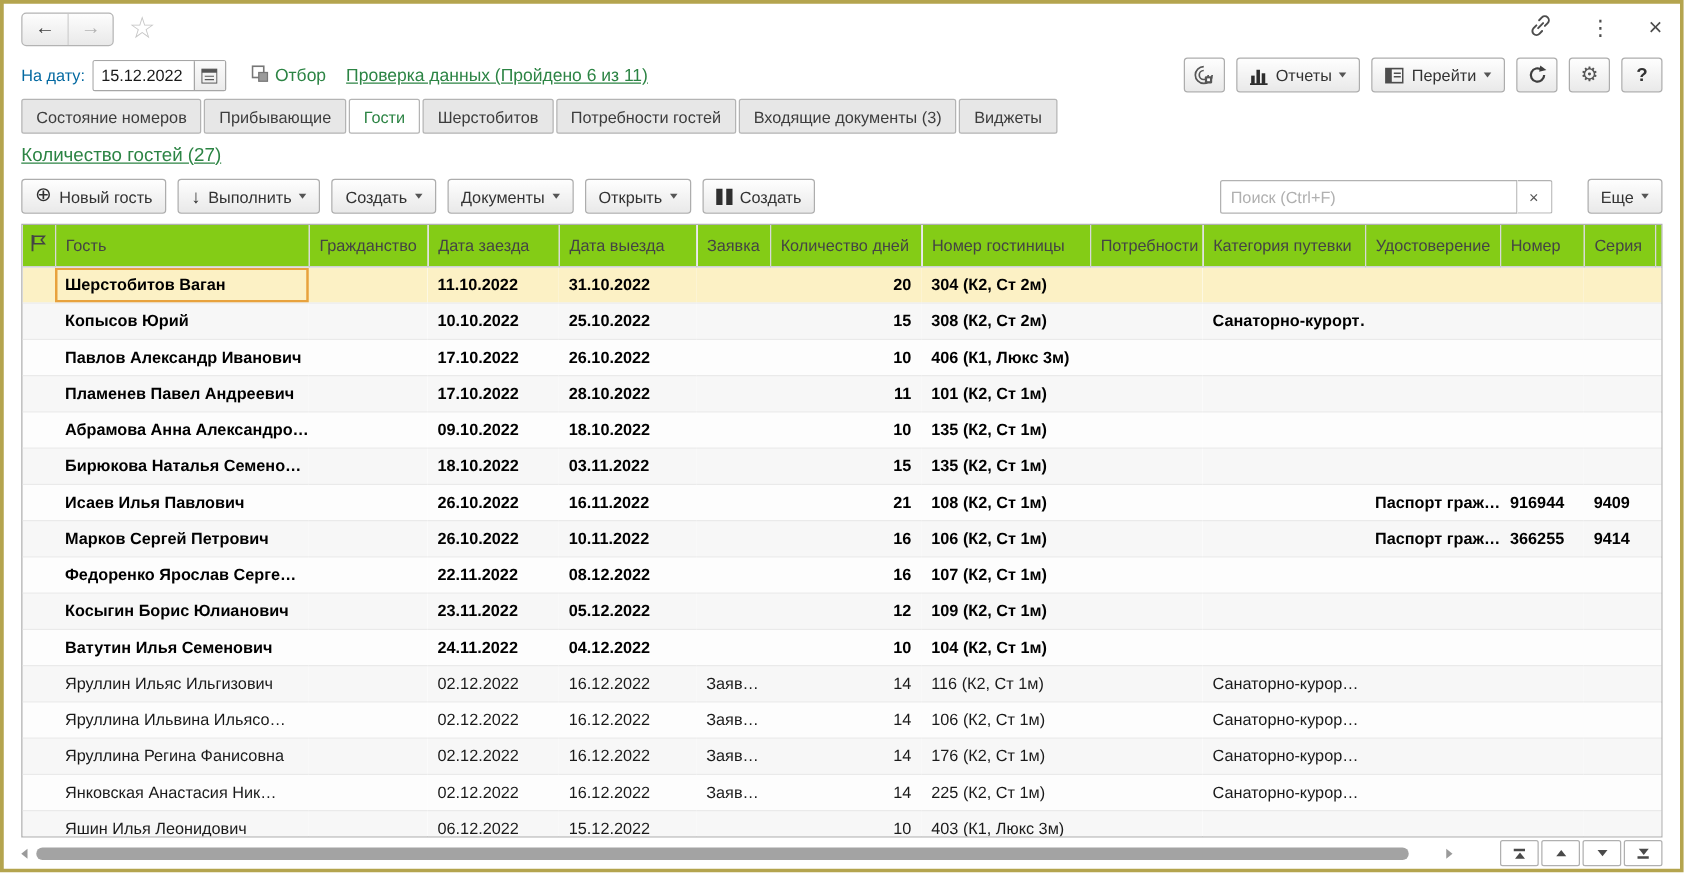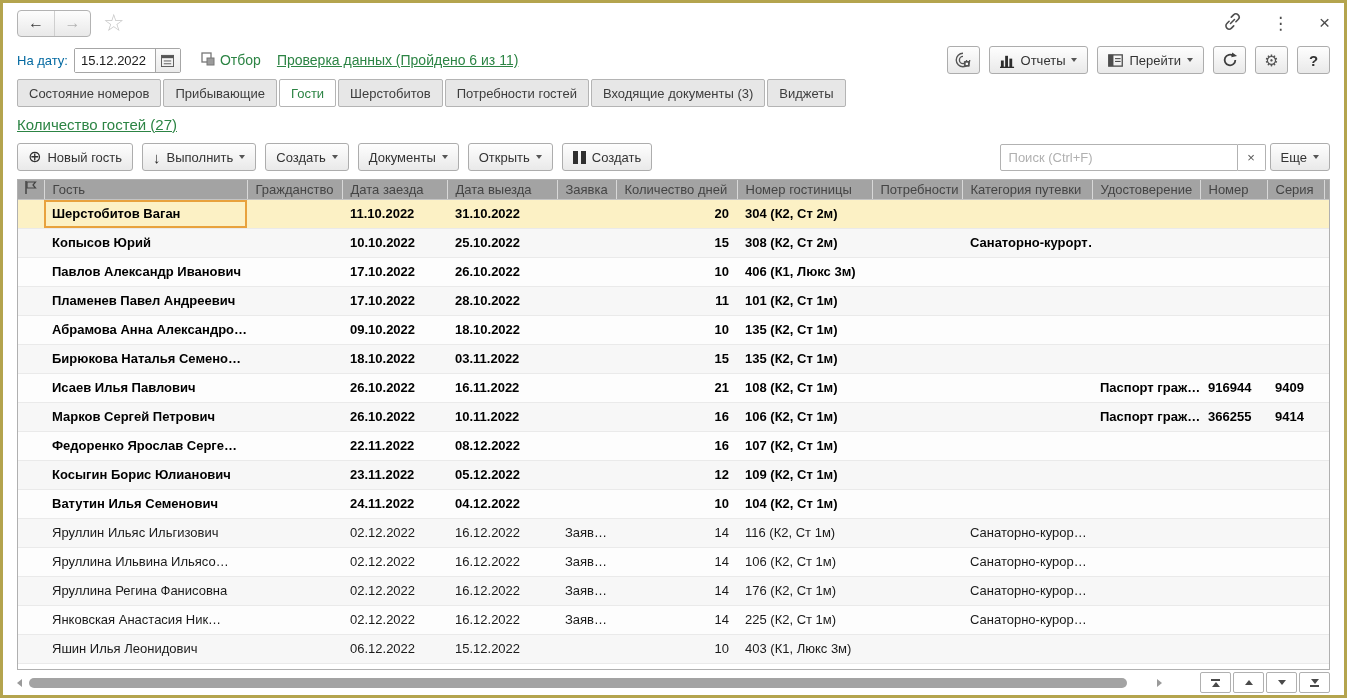--- a/index.html
+++ b/index.html
@@ -80,27 +80,27 @@
   .search-input {
     width: 238px; height: 27px; border: 1px solid #b2b2b2; border-radius: 2px 0 0 2px;
     padding: 0 8px; font-size: 13px; font-family: inherit; color: #1a1a1a; outline: none;
   }
   .search-input::placeholder { color: #b0b0b0; }
   .search-clear {
     width: 28px; height: 27px; border: 1px solid #b2b2b2; border-left: none; border-radius: 0 2px 2px 0;
     background: #fff; display: flex; align-items: center; justify-content: center;
     font-size: 13px; color: #555;
   }
-  .more-btn { margin-left: 4px; }
+  .more-btn { margin-left: 28px; }
 
   
   .table-wrap { flex: 1 1 auto; margin: 2px 14px 0; border: 1px solid #b0b0b0; overflow: hidden; background: #fff; }
   table { width: 100%; border-collapse: collapse; table-layout: fixed; font-size: 13px; color: #1a1a1a; }
   thead th {
-    height: 19px; background: #a3a3a3; font-weight: normal; color: #444;
+    height: 33px; background: #84cc16; font-weight: normal; color: #444;
     text-align: left; padding: 0 8px; border-right: 1px solid #d8d8d8; border-bottom: 1px solid #c4c4c4;
     overflow: hidden; white-space: nowrap;
   }
   thead th.col-flag { padding: 0; text-align: center; }
   thead th.col-spare { padding: 0; border-right: none; }
   tbody td {
     height: 29px; padding: 0 8px; border-bottom: 1px solid #eaeaea;
     white-space: nowrap; overflow: hidden; background: #fdfdfd;
   }
   tbody tr.alt td { background: #f7f7f7; }

